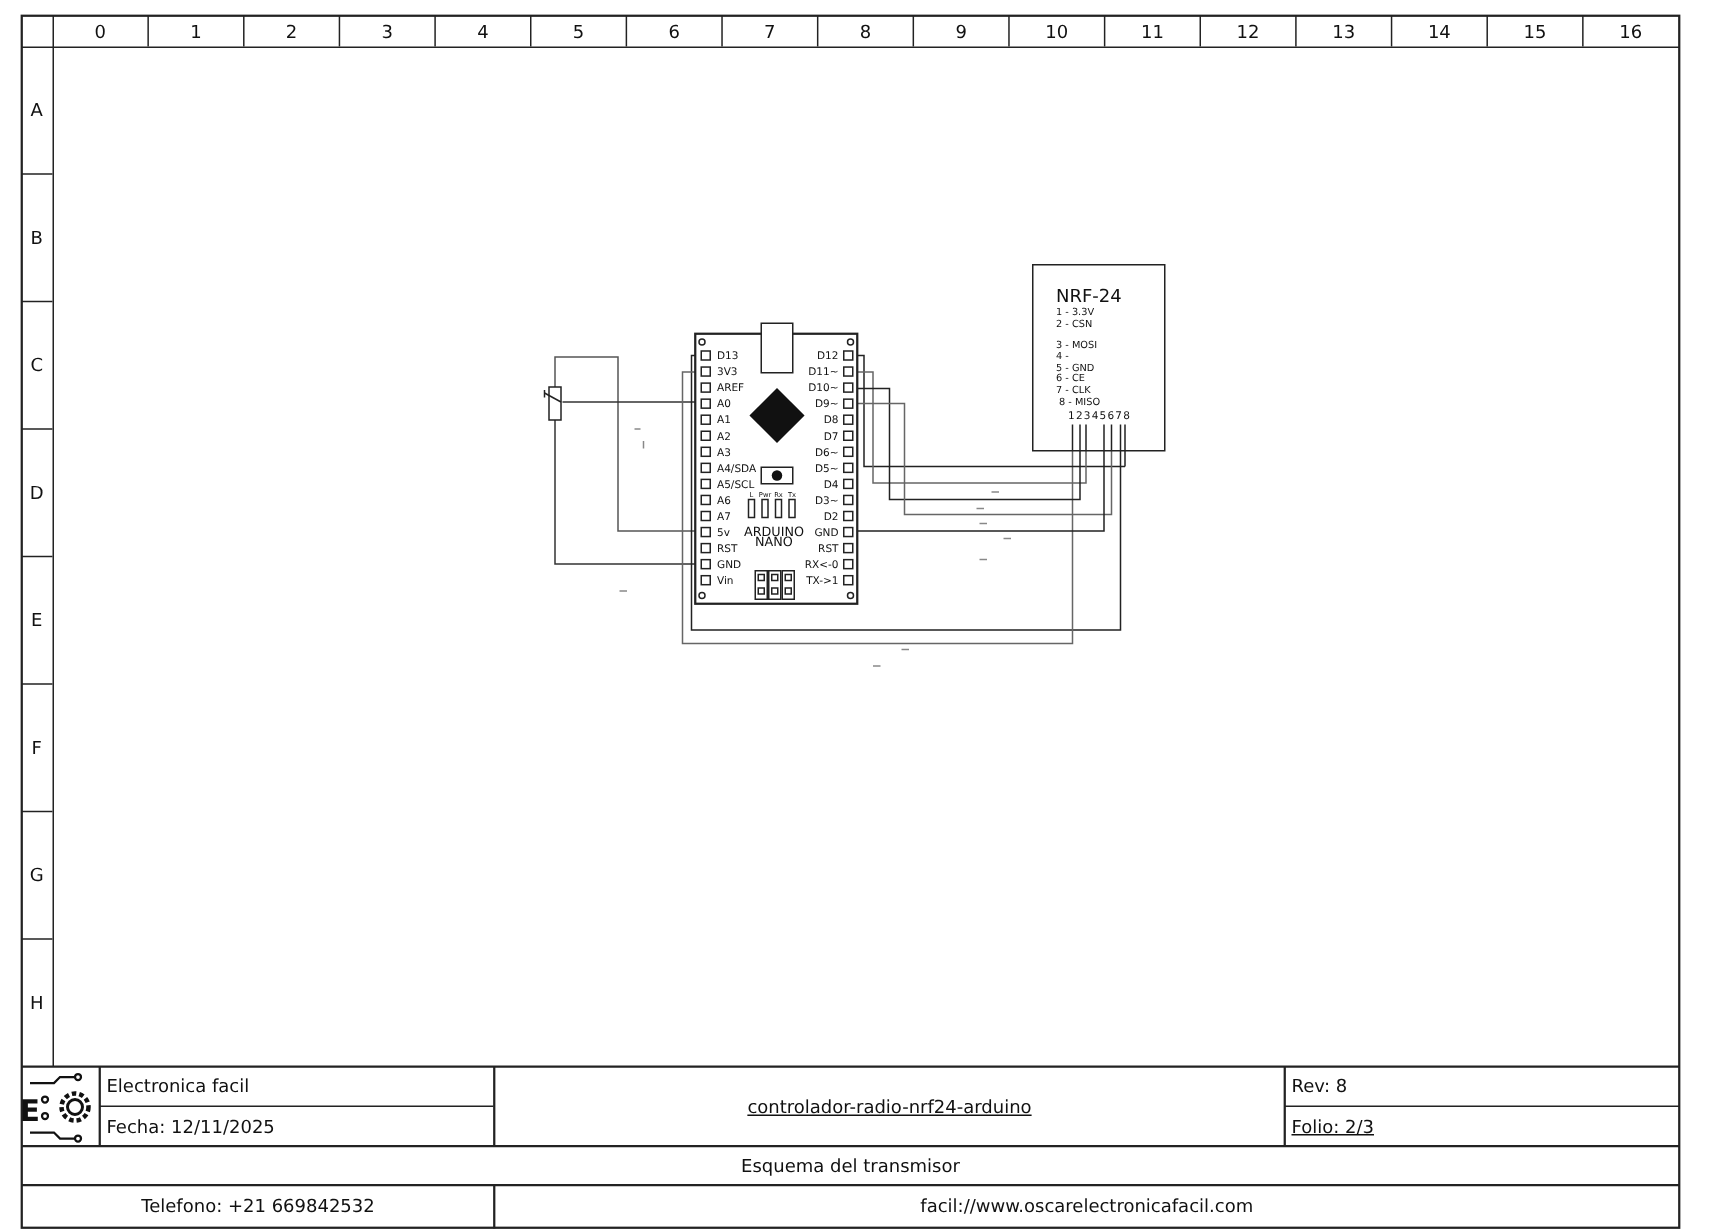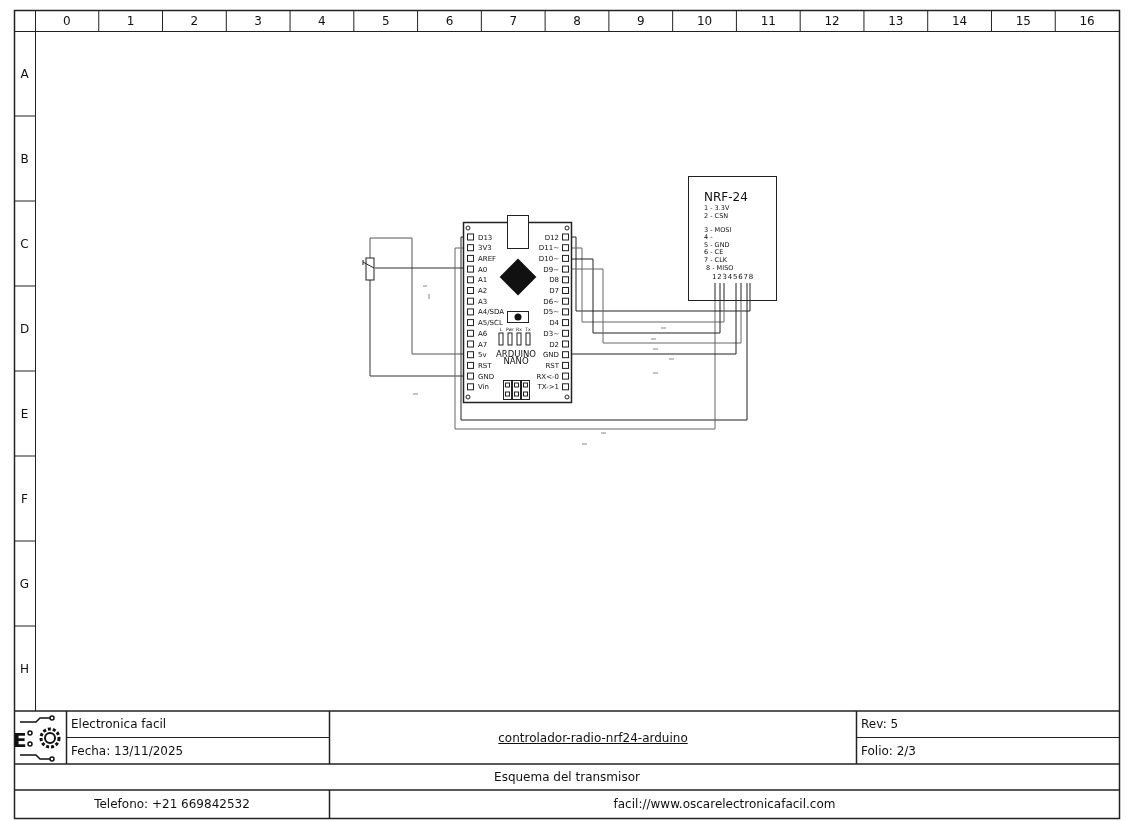--- a/index.html
+++ b/index.html
@@ -261,19 +261,19 @@
       <line x1="653" y1="349" x2="658" y2="349"></line>
       <line x1="669" y1="359" x2="674" y2="359"></line>
       <line x1="653" y1="373" x2="658" y2="373"></line>
       <line x1="601" y1="433" x2="606" y2="433"></line>
       <line x1="582" y1="444" x2="587" y2="444"></line>
     </g>
   </g>
 </svg>
 
 <div class="tb-cell left" style="left:67px;top:711px;width:262px;height:26px;">Electronica facil</div>
-<div class="tb-cell left" style="left:67px;top:738px;width:262px;height:26px;">Fecha: 13/11/2025</div>
+<div class="tb-cell left" style="left:67px;top:738px;width:262px;height:26px;">Fecha: 12/11/2025</div>
 <div class="tb-cell center" style="left:330px;top:711px;width:526px;height:53px;text-decoration:underline;">controlador-radio-nrf24-arduino</div>
-<div class="tb-cell left" style="left:857px;top:711px;width:262px;height:26px;">Rev: 5</div>
-<div class="tb-cell left" style="left:857px;top:738px;width:262px;height:26px;">Folio: 2/3</div>
+<div class="tb-cell left" style="left:857px;top:711px;width:262px;height:26px;">Rev: 8</div>
+<div class="tb-cell left" style="left:857px;top:738px;width:262px;height:26px;text-decoration:underline;">Folio: 2/3</div>
 <div class="tb-cell center" style="left:15px;top:764px;width:1104px;height:26px;">Esquema del transmisor</div>
 <div class="tb-cell center" style="left:15px;top:790px;width:314px;height:28px;">Telefono: +21 669842532</div>
 <div class="tb-cell center" style="left:330px;top:790px;width:789px;height:28px;">facil://www.oscarelectronicafacil.com</div>
 
 </body></html>

